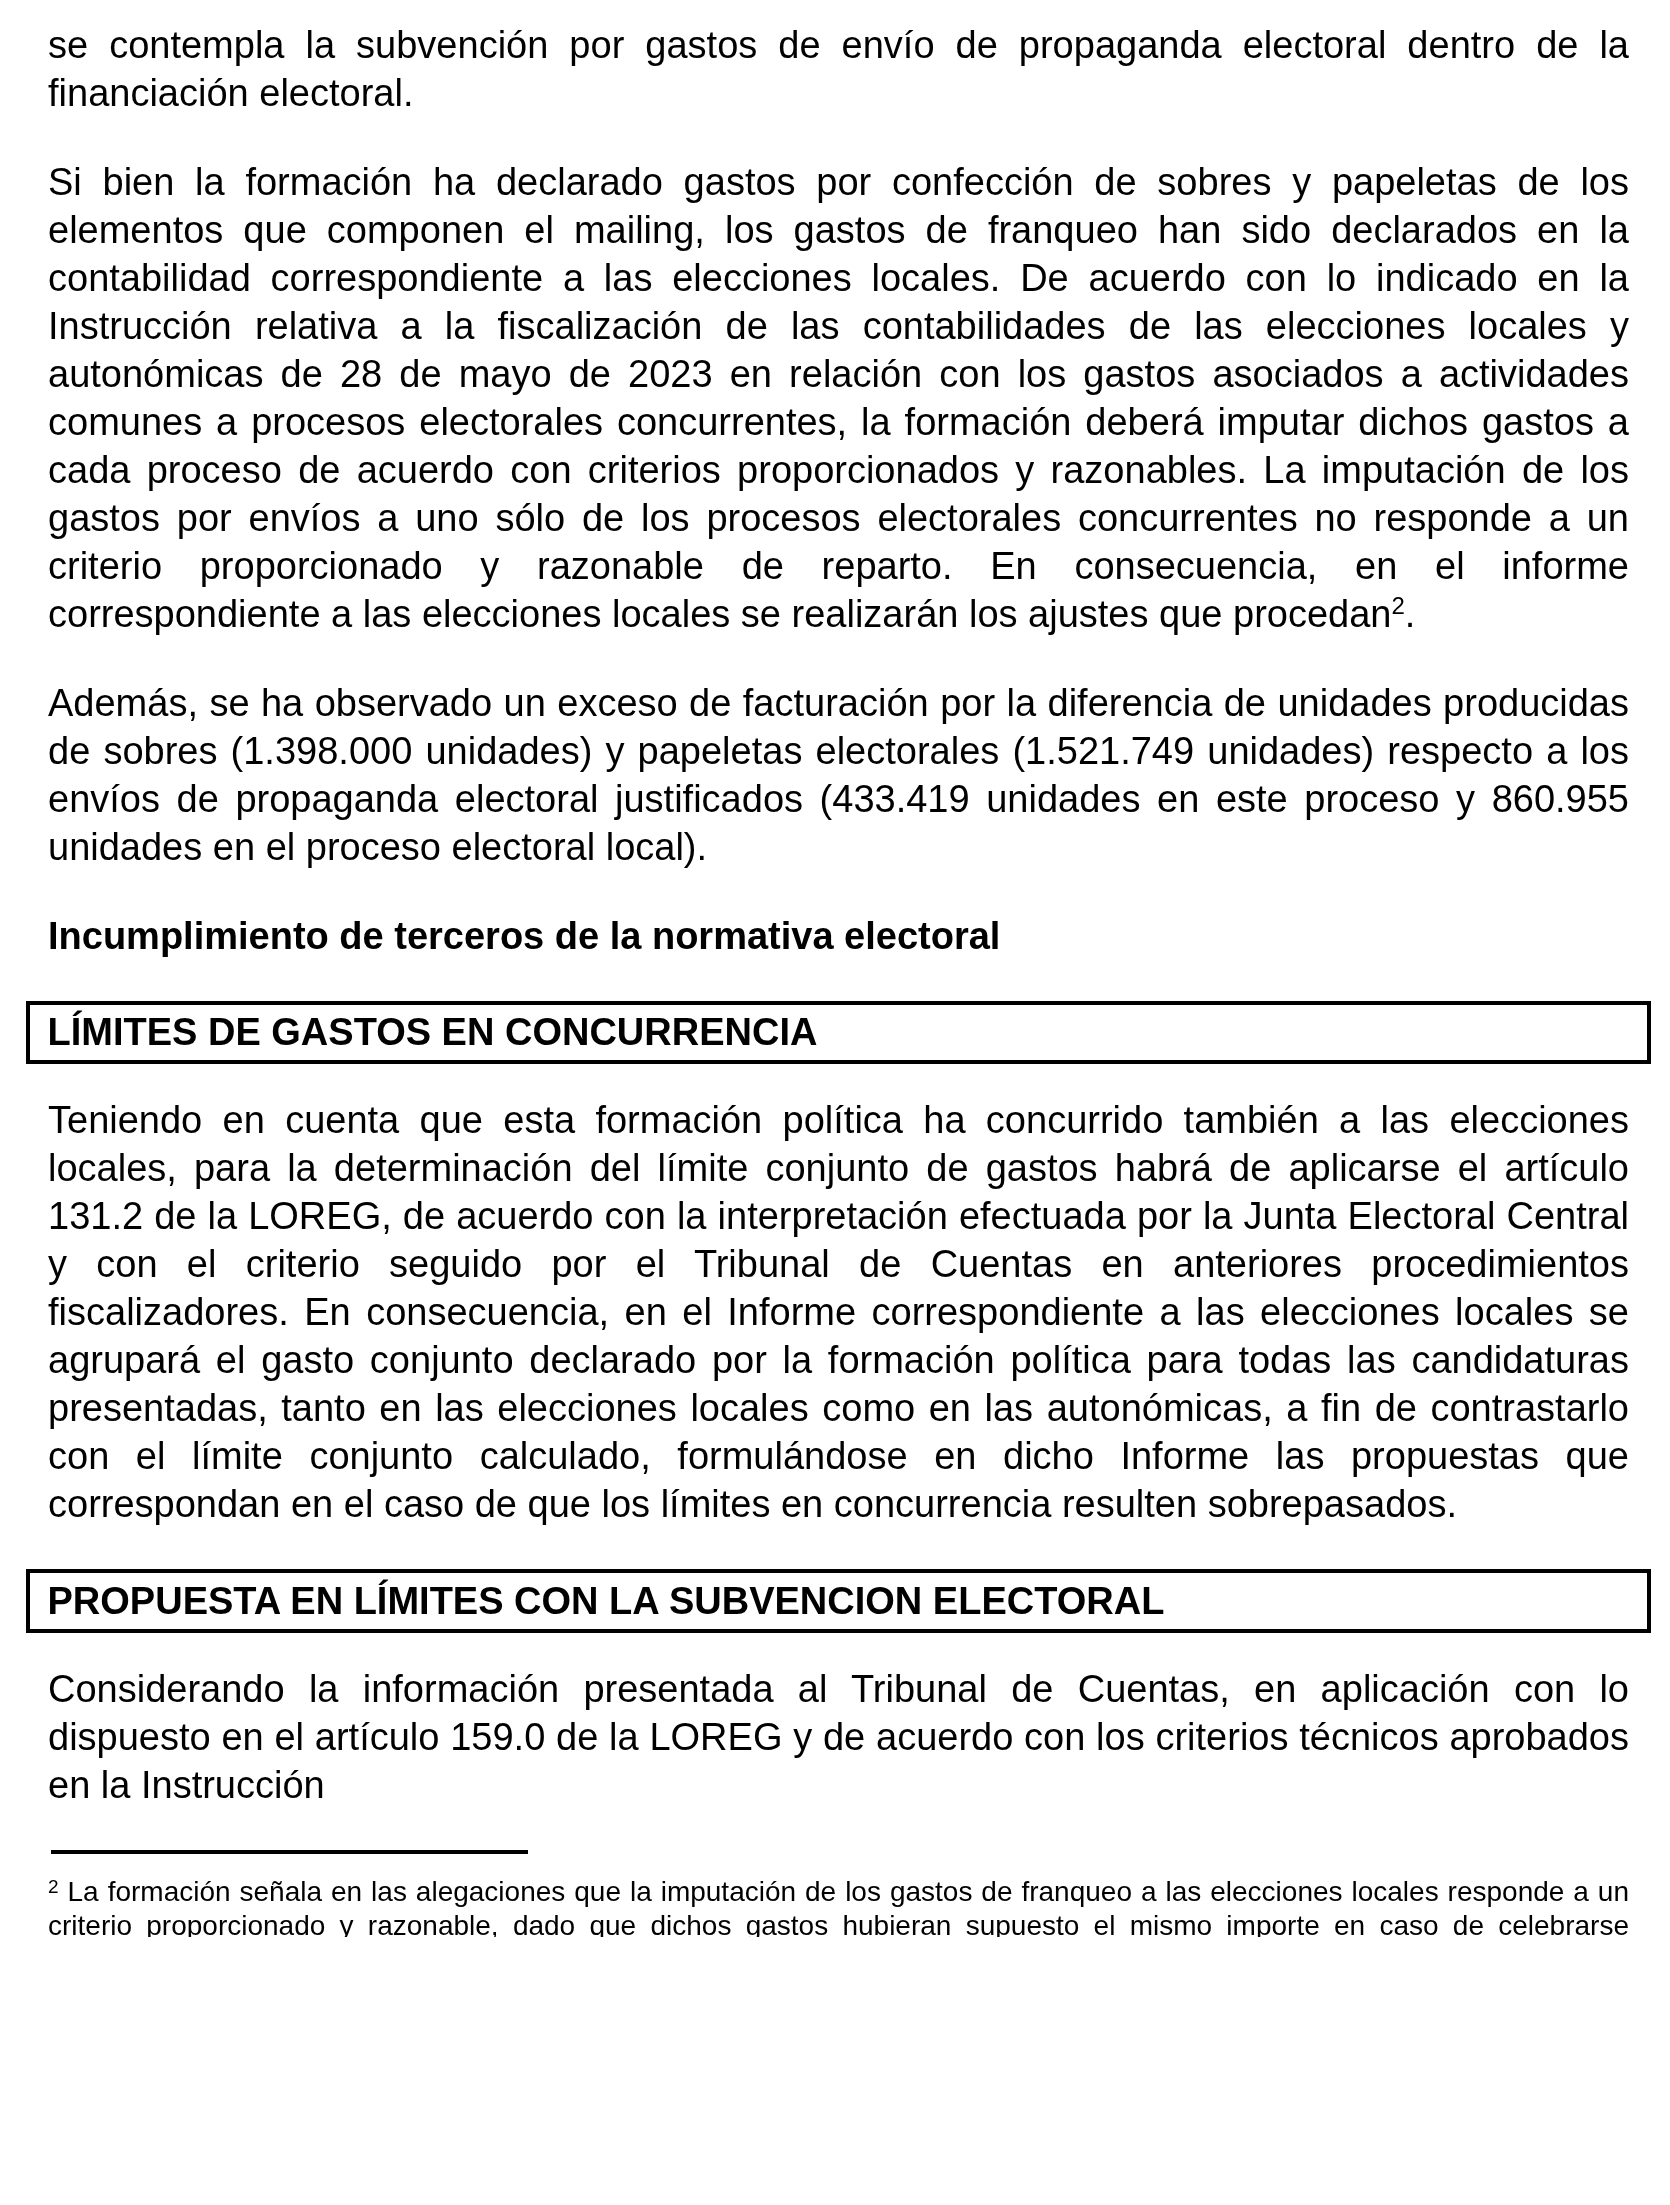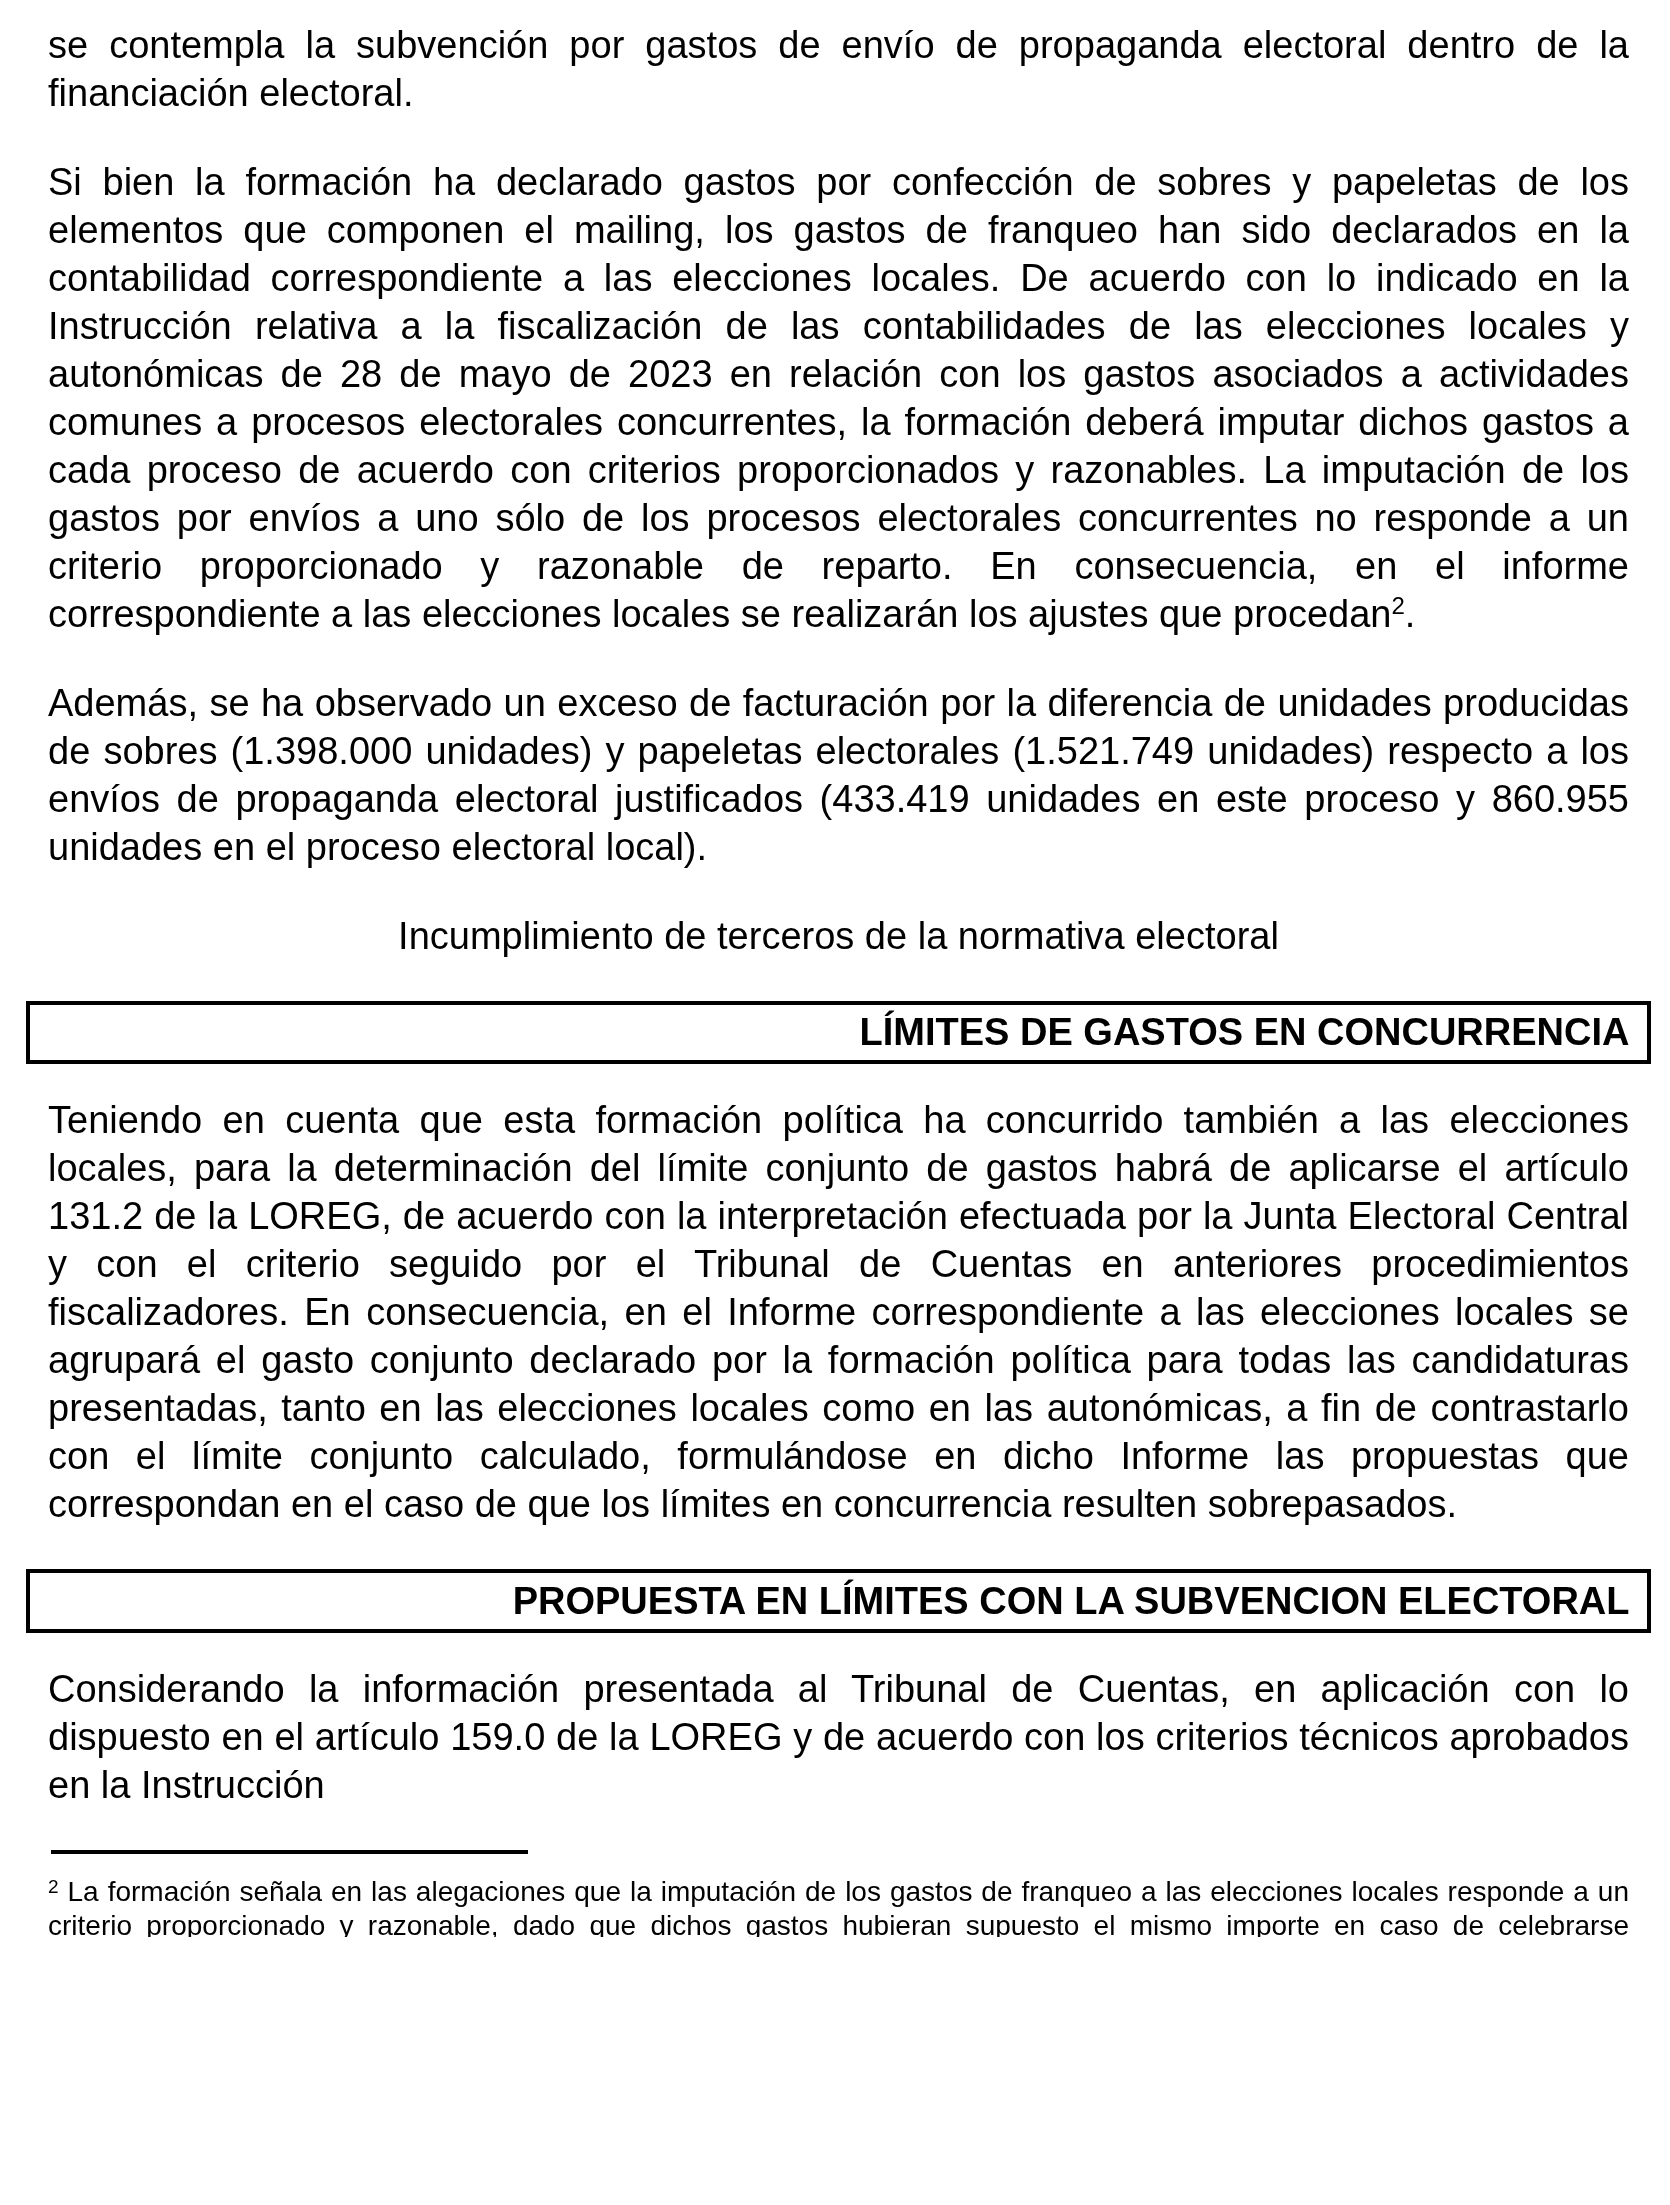--- a/index.html
+++ b/index.html
@@ -18,30 +18,30 @@
     font-size: 38px;
     line-height: 48px;
     padding: 20.7px 42px 0 48px;
     text-align: justify;
     overflow: hidden;
   }
   .page p {
     margin: 0 0 41px 0;
   }
   .bold-heading {
-    font-weight: normal;
-    text-align: center;
+    font-weight: bold;
+    text-align: left;
   }
   .section-box {
     font-weight: bold;
     border: 4.8px solid #000000;
     margin: 38px -22px 32px -22px;
     padding: 0.8px 17.5px;
     line-height: 54px;
-    text-align: right;
+    text-align: left;
     background: #ffffff;
   }
   sup.fn-ref {
     font-size: 24px;
     line-height: 0;
     vertical-align: baseline;
     position: relative;
     top: -12.7px;
   }
   .footnote-sep {

